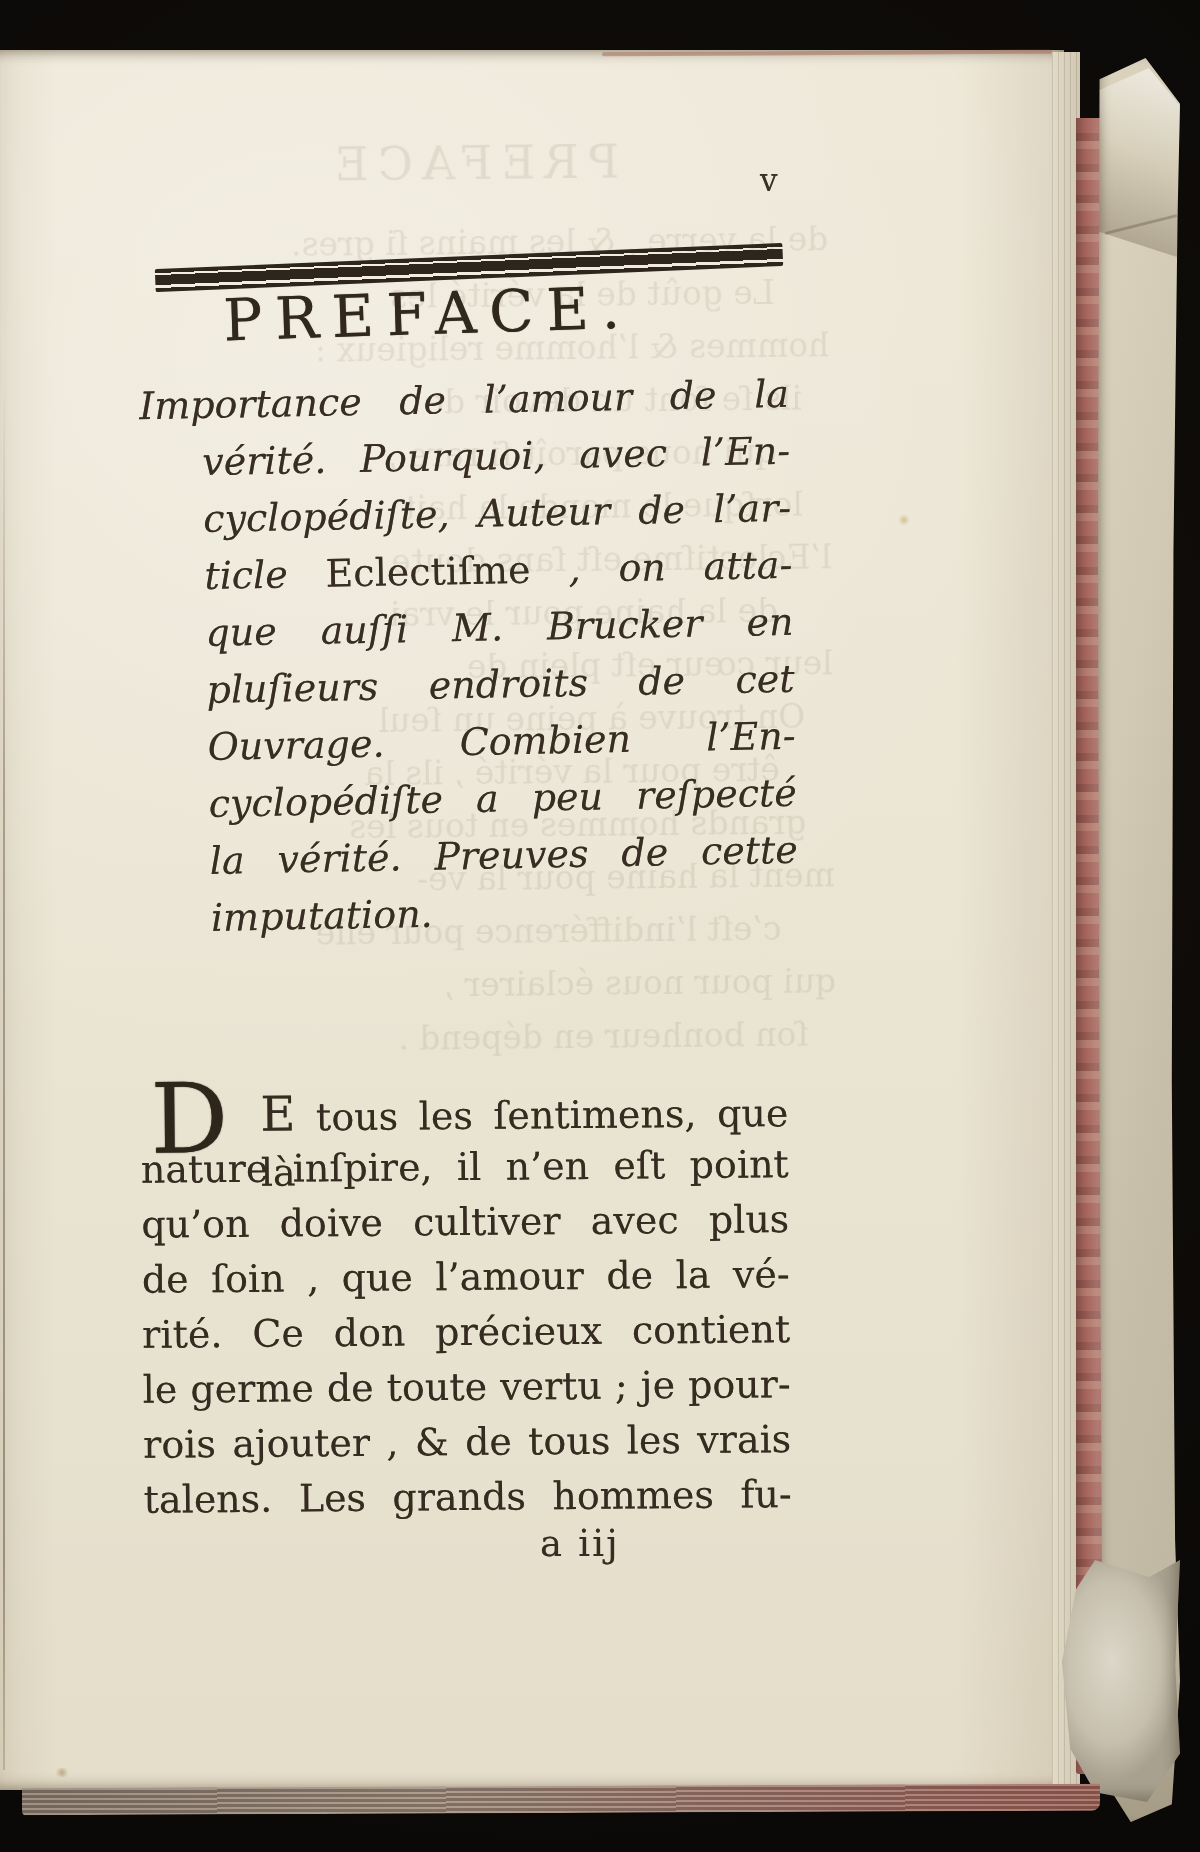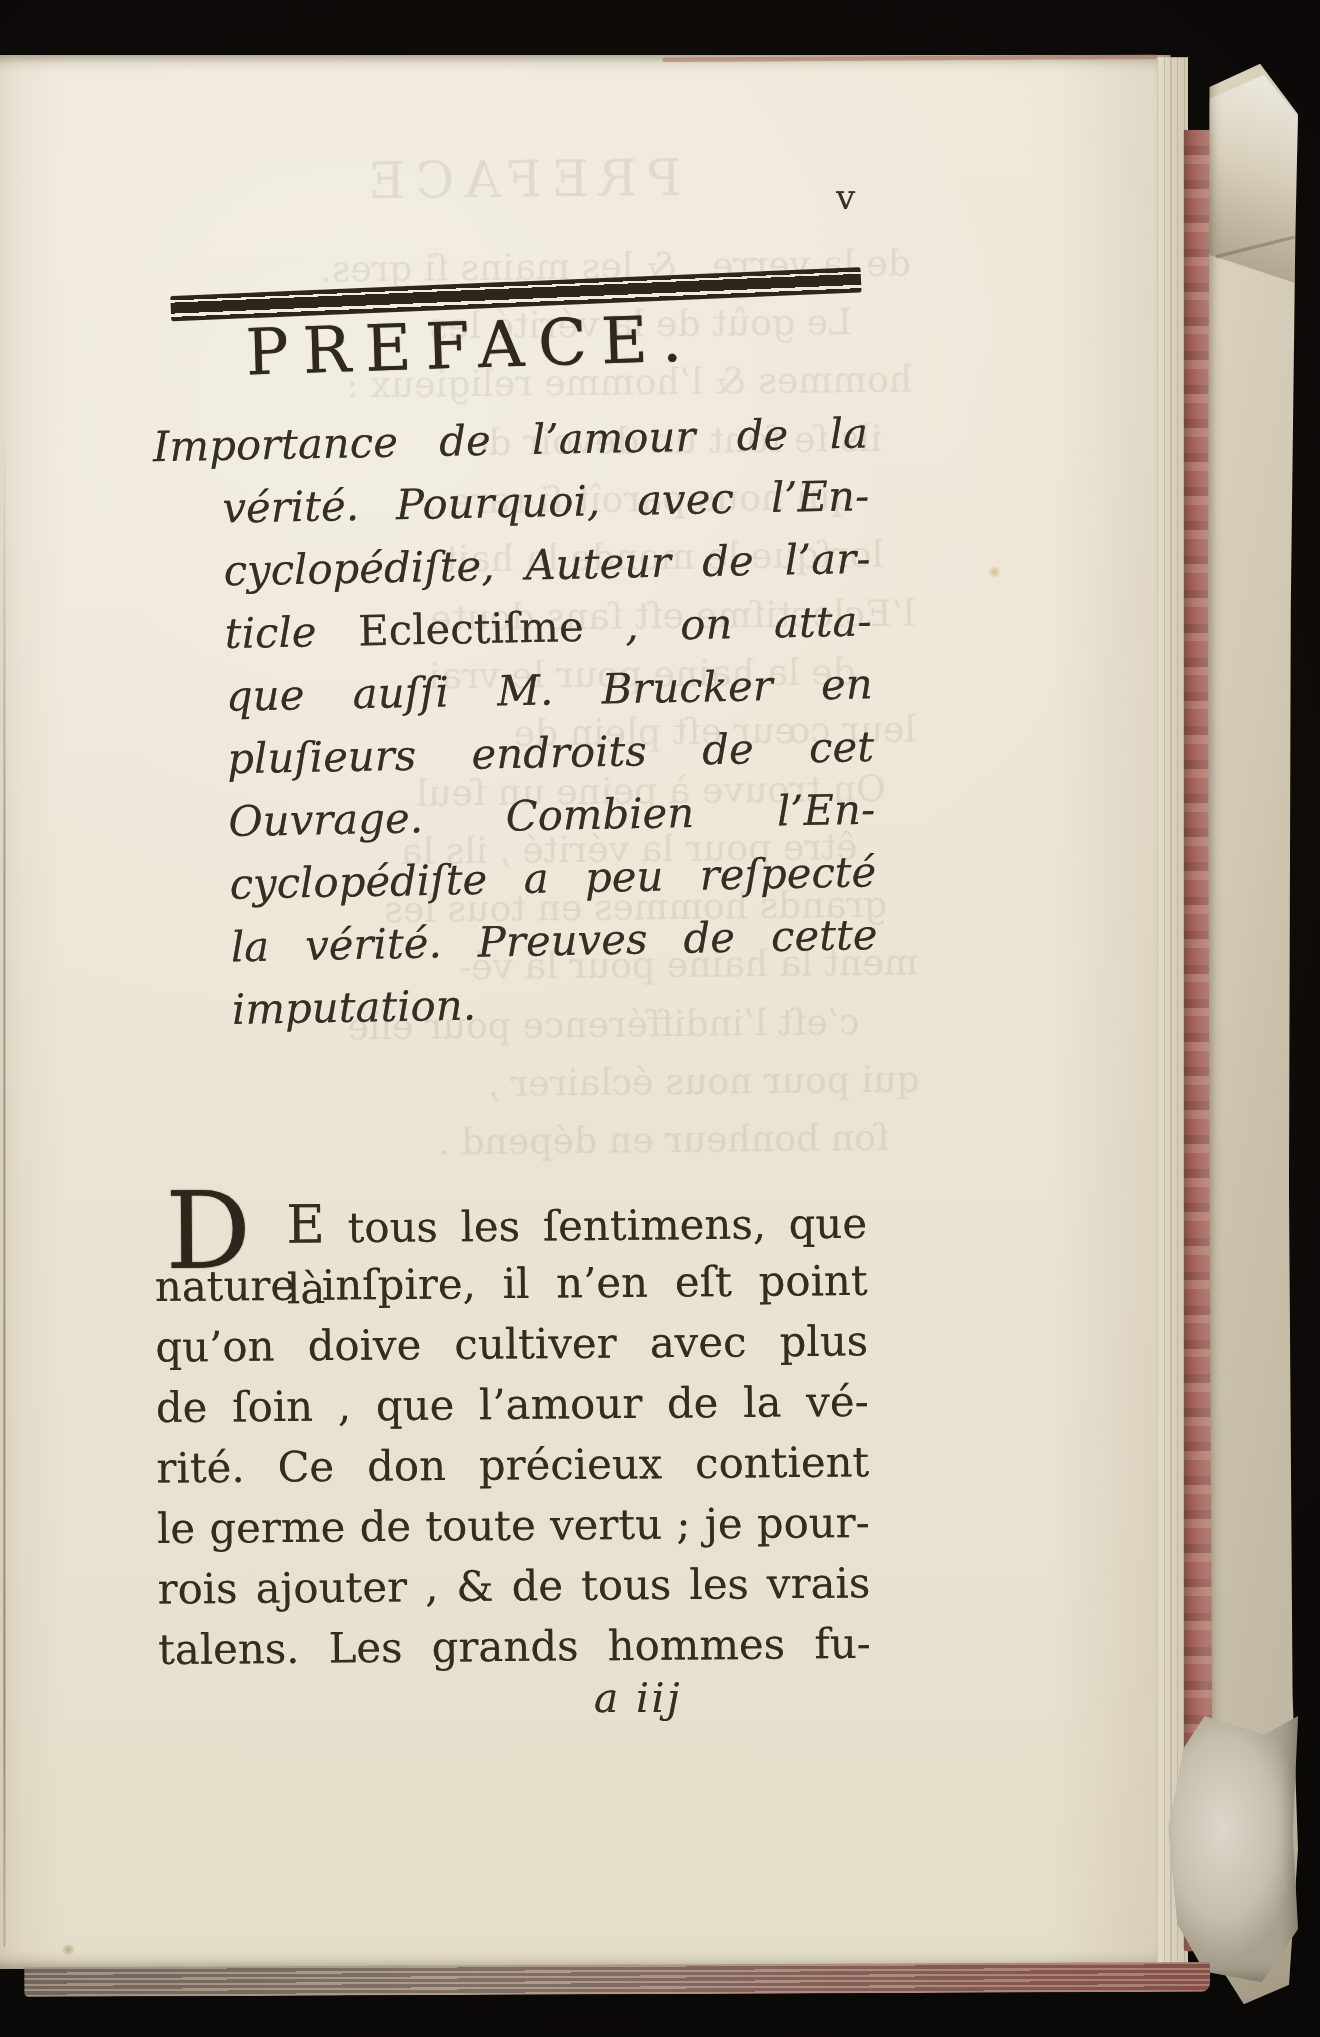--- a/index.html
+++ b/index.html
@@ -85,21 +85,21 @@
     text-shadow:0 0 .6px rgba(53,43,33,.55);
   }
   .dropcap{
     position:absolute;left:10px;top:-8px;font-size:97px;line-height:80px;
     color:#2e251b;text-shadow:0 0 1.2px rgba(46,37,27,.9);
   }
   .bline{width:648px;height:55px;line-height:55px;text-align:justify;text-align-last:justify;}
   .bline.l0{margin-left:120px;width:528px;}
   .bline.l0::first-letter{font-size:48px;}
   .signature{
-    position:absolute;left:548px;top:1472px;font-style:italic;font-size:37px;color:#372d22;
+    position:absolute;left:548px;top:1472px;font-size:37px;color:#372d22;
     letter-spacing:.06em;text-shadow:0 0 .6px rgba(55,45,34,.55);
   }
 
   
   .edge-sliver{
     position:absolute;left:1052px;top:52px;width:28px;height:1736px;
     background:
       repeating-linear-gradient(90deg, rgba(120,100,75,.22) 0 1px, transparent 1px 6px),
       linear-gradient(to right,#e2dbc8,#cfc7b2);
   }

